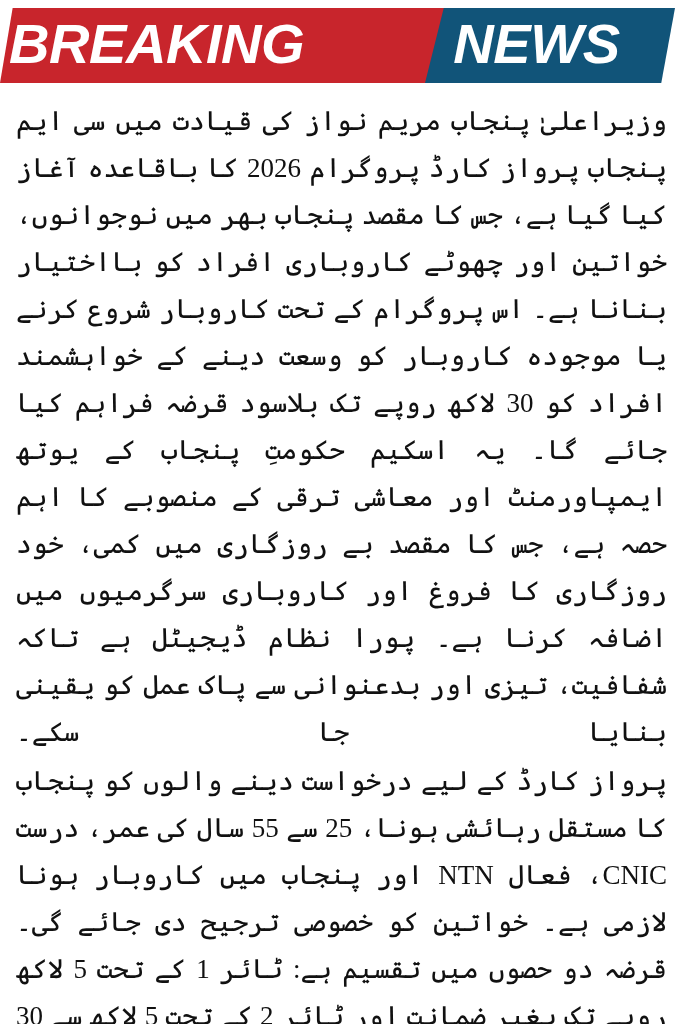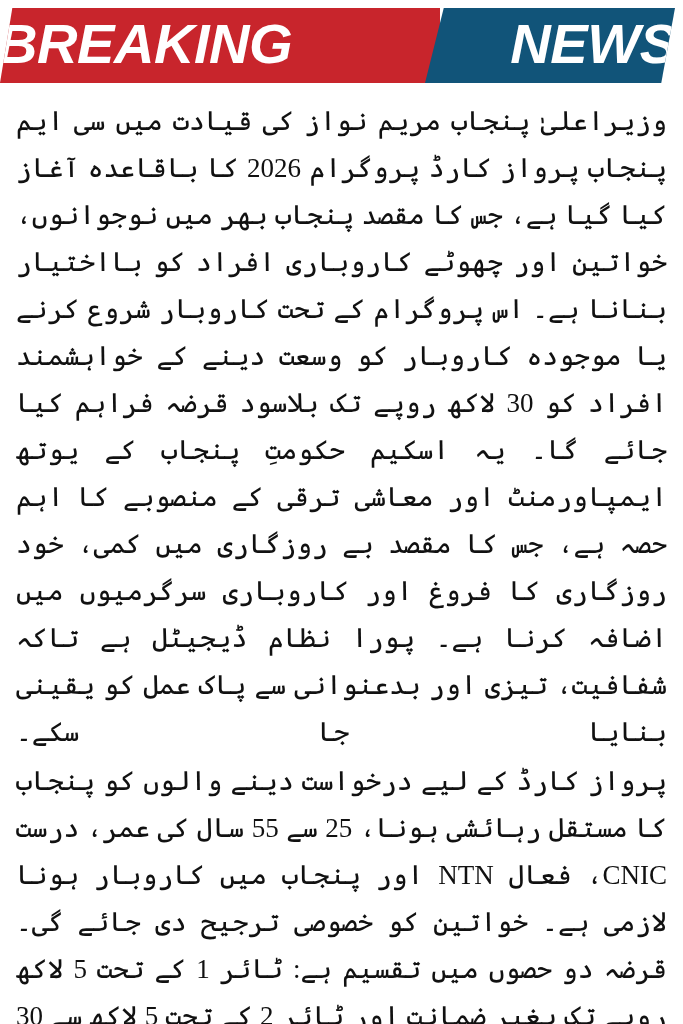--- a/index.html
+++ b/index.html
@@ -38,28 +38,29 @@
     display: flex;
     align-items: center;
   }
   .banner-red {
     left: 0;
     width: 440px;
     background: #c8252c;
     -webkit-clip-path: polygon(2.8% 0, 100% 0, 100% 100%, 0% 100%);
     clip-path: polygon(2.8% 0, 100% 0, 100% 100%, 0% 100%);
     justify-content: flex-end;
+    padding-left: 12px;
   }
   .banner-blue {
     left: 425px;
     width: 250px;
     background: #115479;
     -webkit-clip-path: polygon(7.5% 0, 100% 0, 94.5% 100%, 0% 100%);
     clip-path: polygon(7.5% 0, 100% 0, 94.5% 100%, 0% 100%);
-    justify-content: flex-start;
+    justify-content: flex-end;
   }
   .banner-word {
     font-family: "Liberation Sans", "DejaVu Sans", sans-serif;
     font-weight: 700;
     font-style: italic;
     color: #ffffff;
     font-size: 55px;
     letter-spacing: -0.5px;
     line-height: 1;
     white-space: nowrap;

